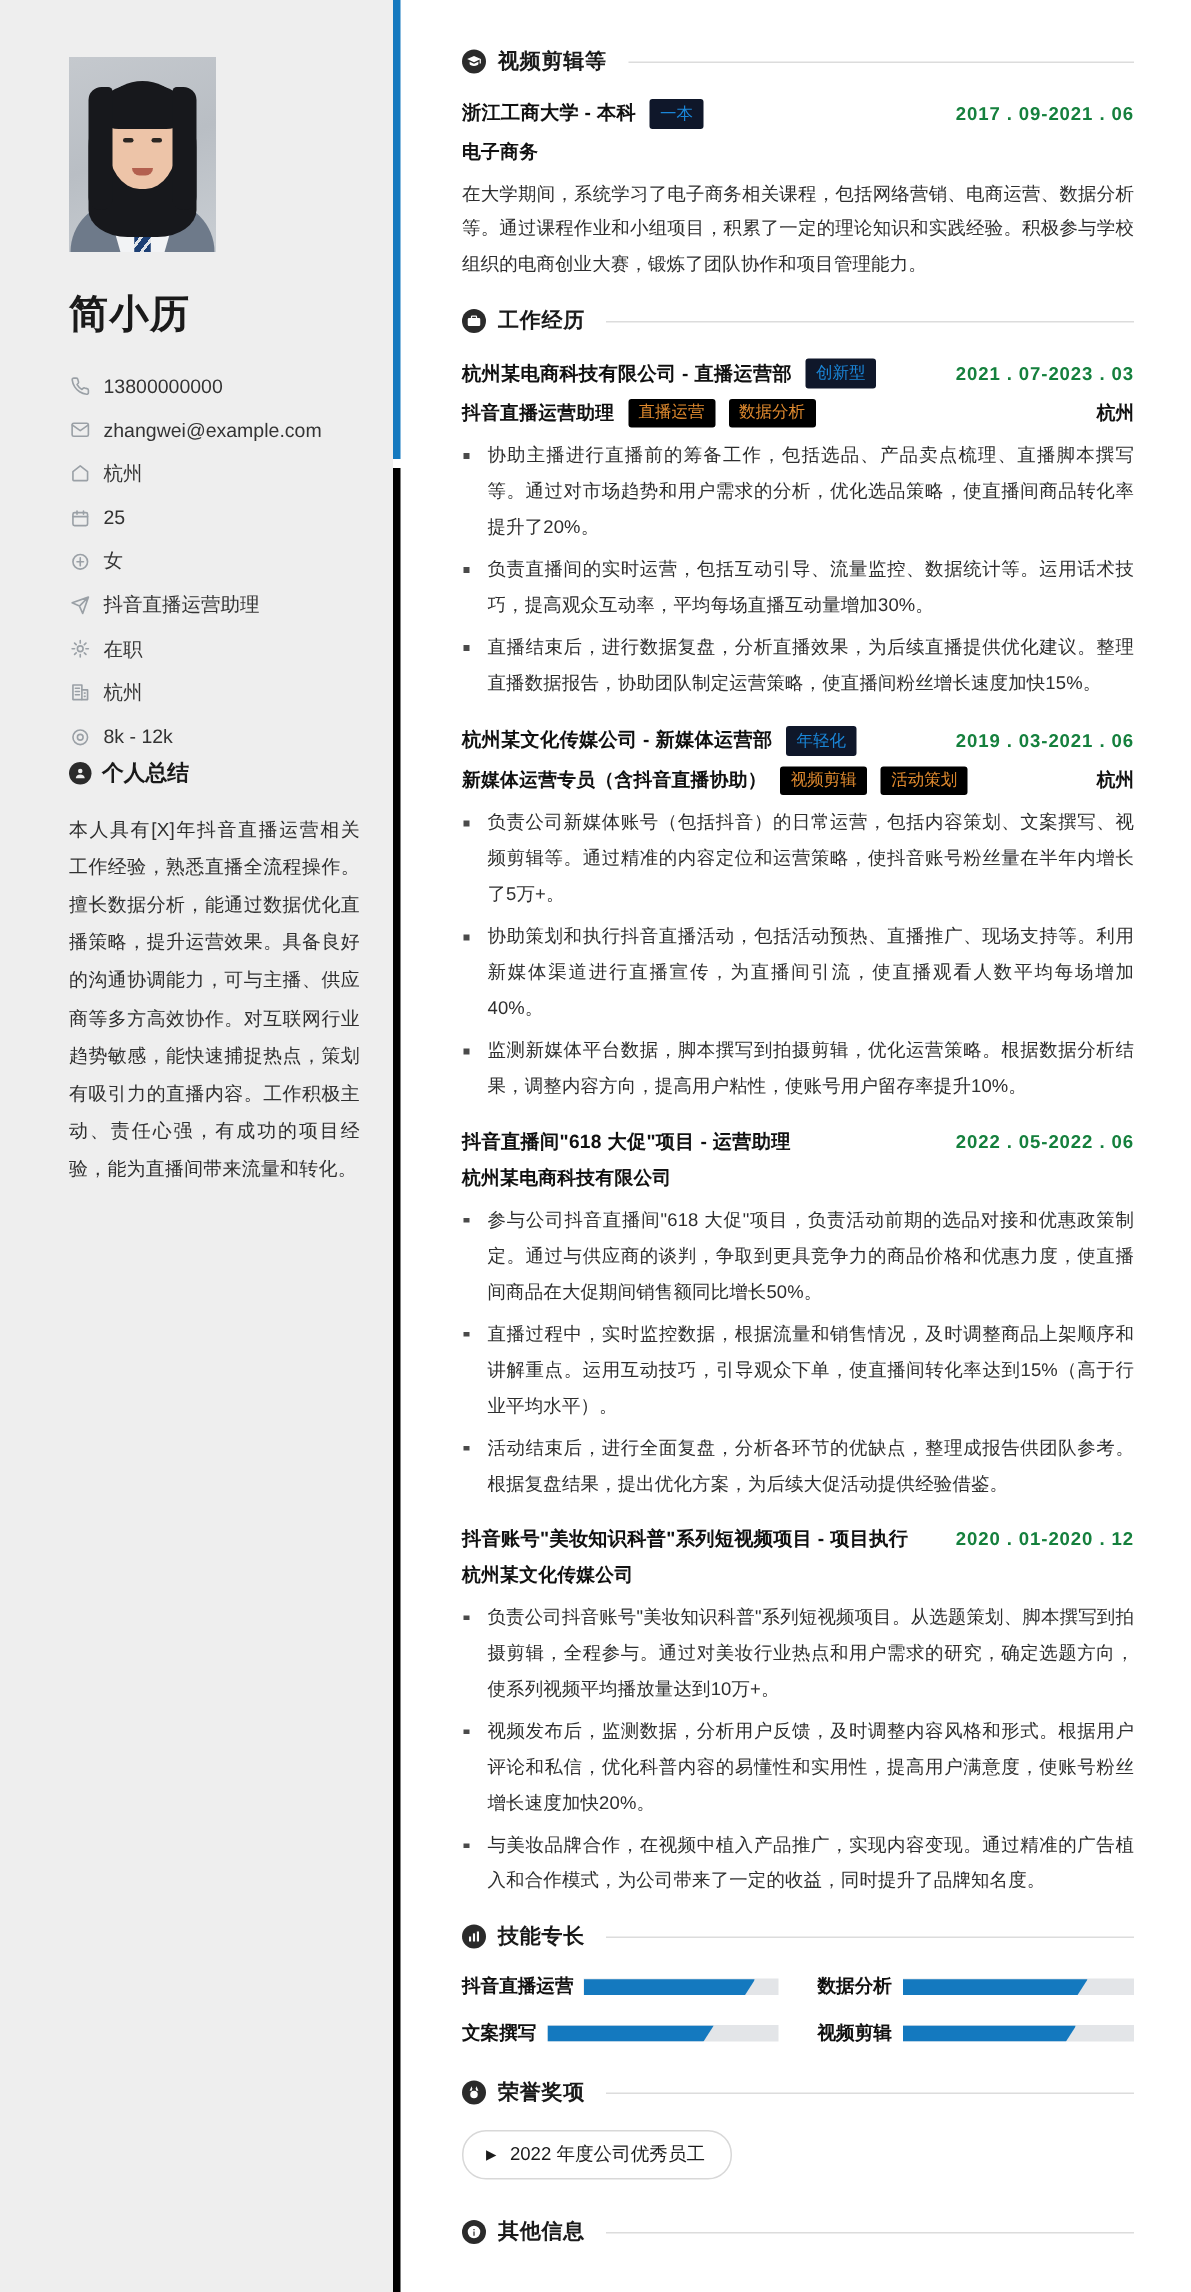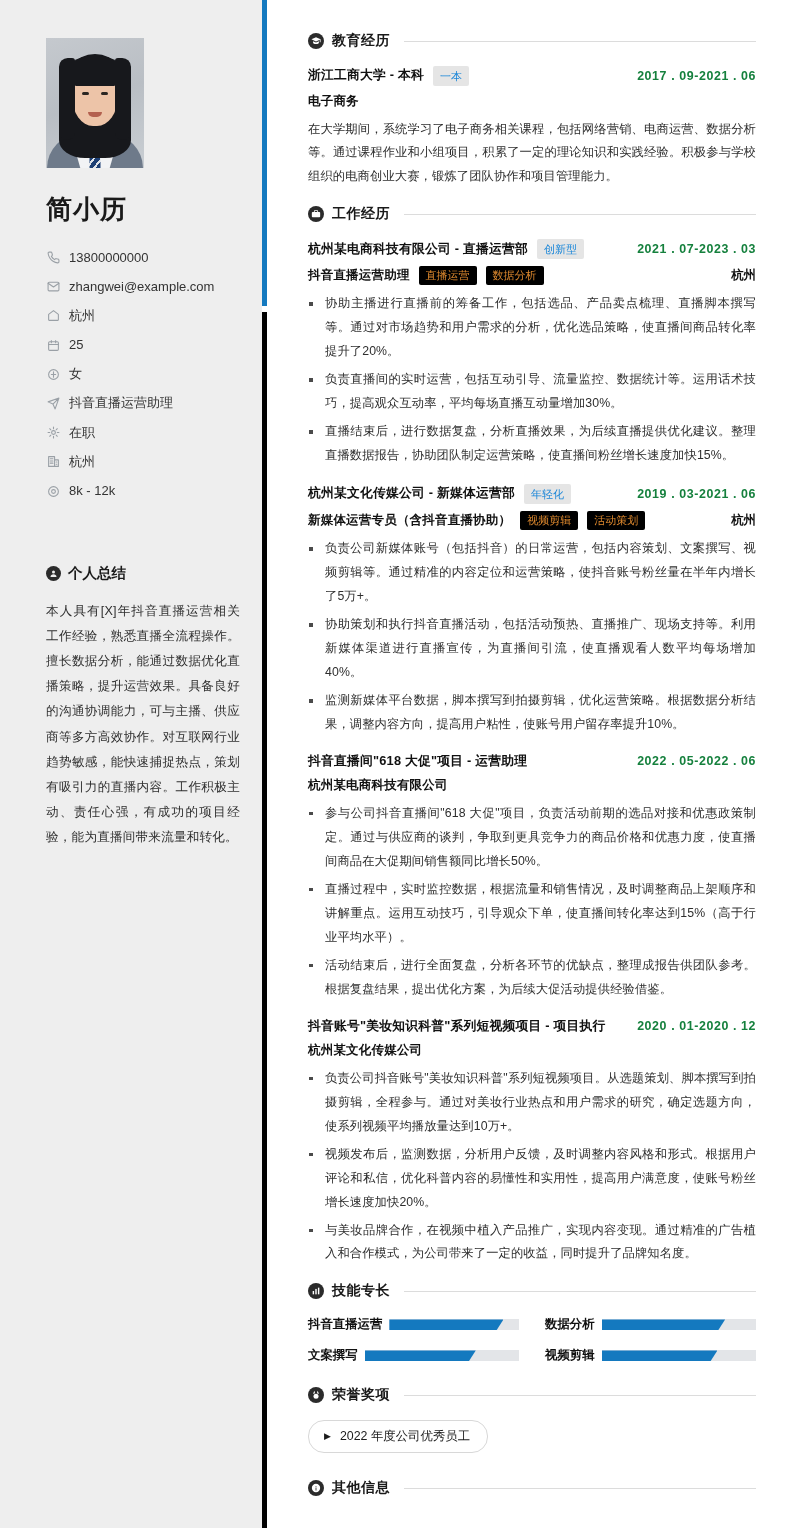--- a/index.html
+++ b/index.html
@@ -141,21 +141,21 @@
   .info-row .ic {
     width: 14px; height: 14px;
     flex: 0 0 14px;
     display: inline-flex;
     align-items: center;
     justify-content: center;
     color: #9aa0a6;
   }
   .info-row .ic svg { width: 13px; height: 13px; display: block; }
 
-  .summary-block { margin-top: 58px; }
+  .summary-block { }
   .summary-head {
     display: flex;
     align-items: center;
     gap: 7px;
     font-size: 14.5px;
     font-weight: bold;
     color: #1a1a1a;
     margin-bottom: 16px;
   }
   .summary-head .dot-ic {
@@ -269,21 +269,21 @@
   }
 
   .tag {
     display: inline-block;
     font-size: 11px;
     padding: 1.5px 7px;
     border-radius: 2px;
     white-space: nowrap;
     line-height: 1.5;
   }
-  .tag-blue { color: #1a86d8; background: #e5e5e5; }
+  .tag-blue { color: #1a86d8; background: #0f172a; }
   .tag-orange { color: #e08a2e; background: #000000; }
 
   .desc {
     font-size: 12.3px;
     line-height: 1.95;
     color: #2e2e2e;
     text-align: justify;
     letter-spacing: 0.1px;
   }
 
@@ -499,21 +499,21 @@
 
   <main class="main">
 
     <section class="section">
       <div class="sec-head">
         <span class="sec-ic">
           <svg viewBox="0 0 24 24" fill="currentColor">
               <path d="M12 3 1 8l11 5 9-4.1V15h2V8zM5 12.5V16c0 1.7 3.1 3 7 3s7-1.3 7-3v-3.5l-7 3.2z"></path>
             </svg>
         </span>
-        <span class="sec-title">教育经历</span>
+        <span class="sec-title">视频剪辑等</span>
         <span class="sec-line"></span>
       </div>
 
       <div class="entry">
         <div class="entry-row">
           <div class="entry-left">
             <span class="entry-title">浙江工商大学 - 本科</span>
             <span class="tag tag-blue">一本</span>
           </div>
           <span class="entry-date">2017 . 09-2021 . 06</span>

